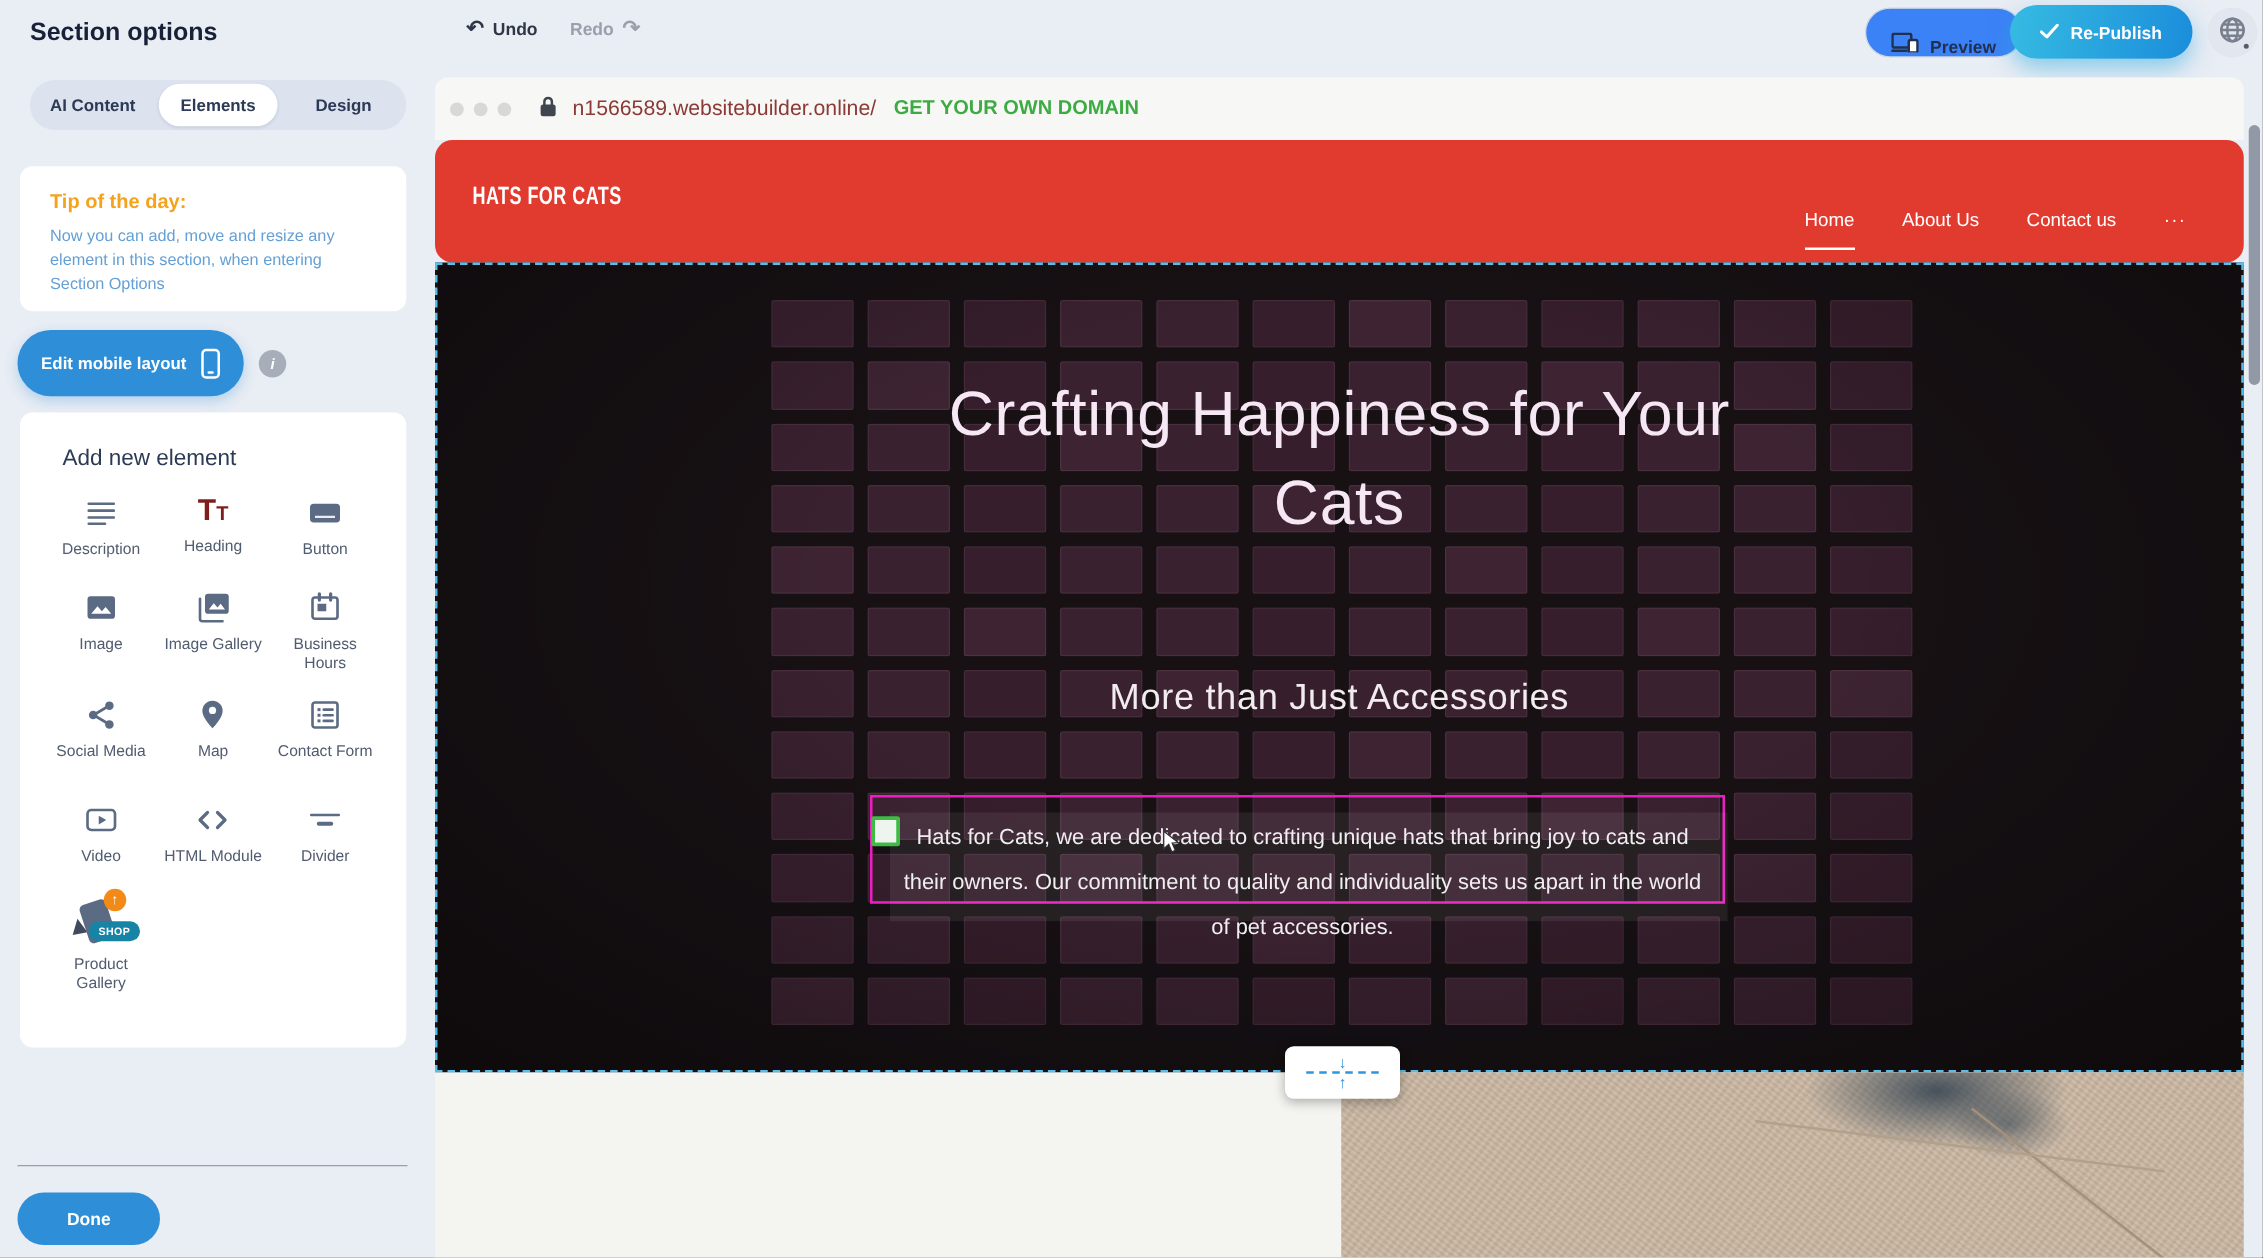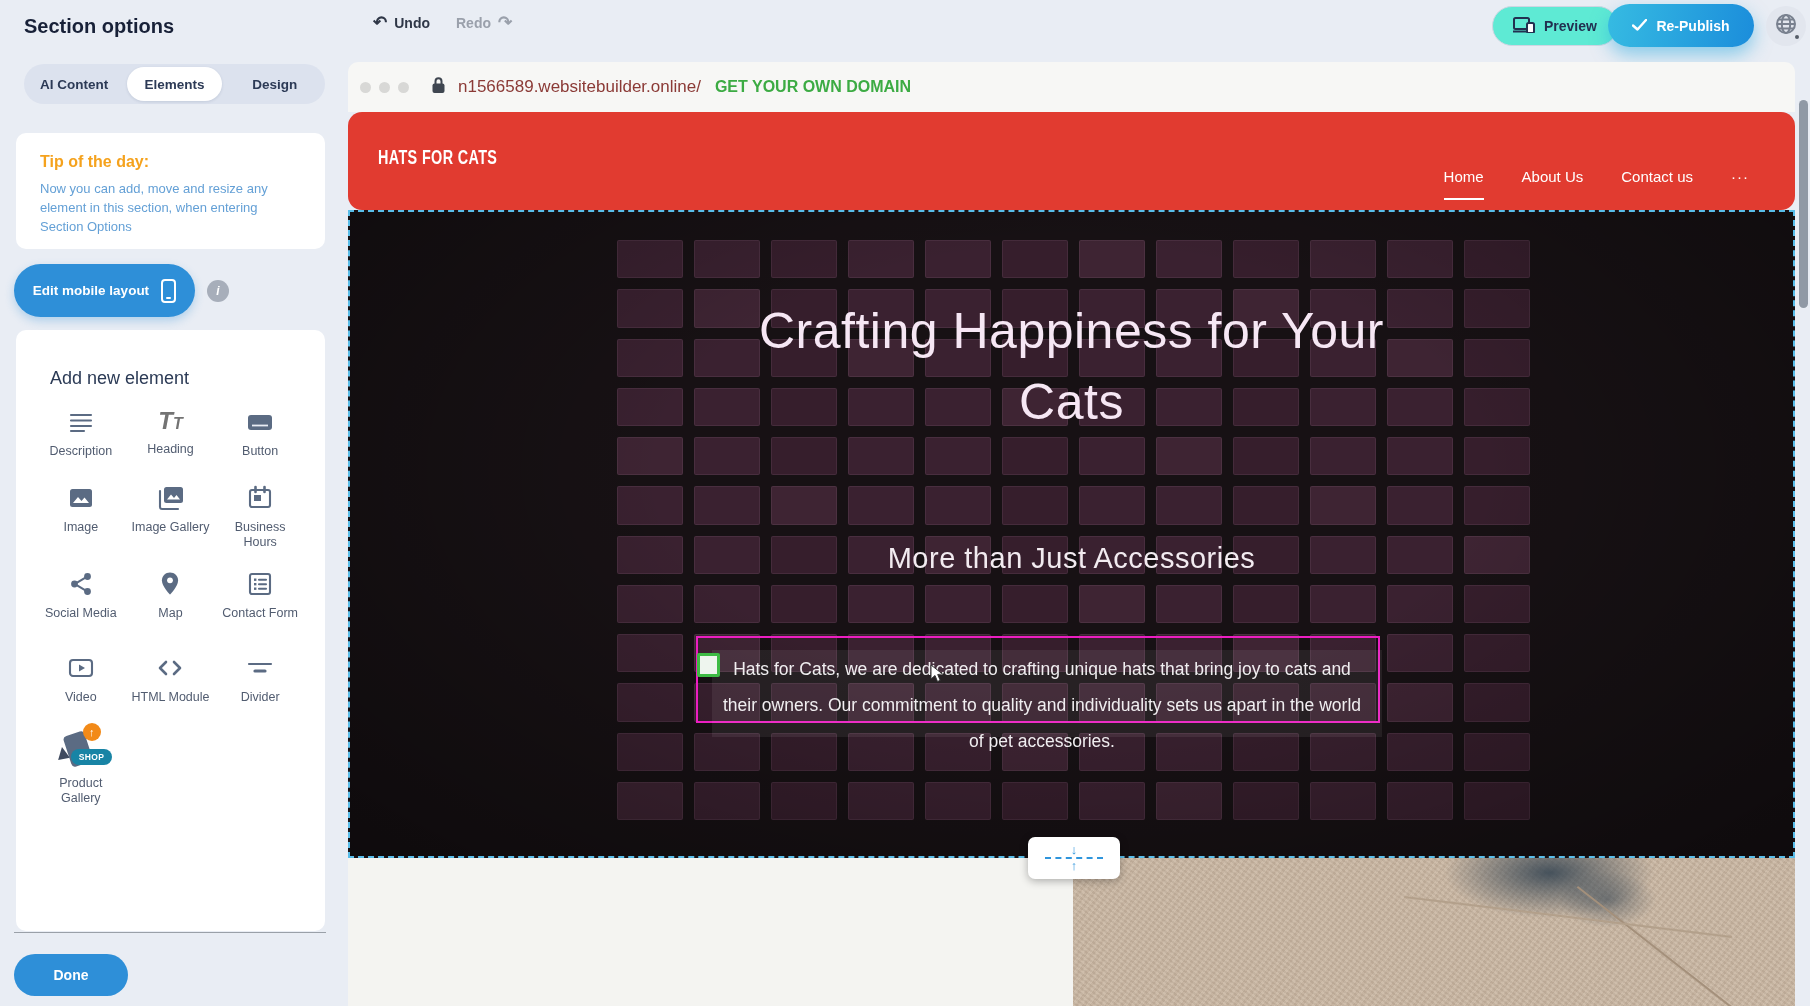--- a/index.html
+++ b/index.html
@@ -8,21 +8,21 @@
 
   
   .topbar { position:absolute; left:0; top:0; width:1810px; height:52px; }
   .app-title { position:absolute; left:24px; top:15px; font-size:20px; font-weight:bold; color:#182138; }
   .undo-btn { position:absolute; left:373px; top:14px; display:flex; align-items:center; gap:7px;
               font-size:14px; font-weight:bold; color:#2f3747; cursor:pointer; }
   .redo-btn { position:absolute; left:456px; top:14px; display:flex; align-items:center; gap:7px;
               font-size:14px; font-weight:bold; color:#9aa0ab; cursor:pointer; }
   .arrow-glyph { font-size:17px; line-height:1; }
   .preview-btn { position:absolute; left:1492px; top:6px; height:40px; padding:0 20px; border-radius:20px;
-                 background:#5eead4; border:1px solid #cfd6e2; display:flex; align-items:center; gap:9px;
+                 background:#3b82f6; border:1px solid #cfd6e2; display:flex; align-items:flex-end; gap:9px;
                  font-size:14px; font-weight:bold; color:#223050; cursor:pointer; }
   .republish-btn { position:absolute; left:1608px; top:4px; width:146px; height:43px; border-radius:22px;
                    background:linear-gradient(100deg,#36bbe2 0%,#1b8ddb 100%);
                    box-shadow:0 8px 18px rgba(41,170,223,.5);
                    display:flex; align-items:center; justify-content:center; gap:9px;
                    font-size:14px; font-weight:bold; color:#ffffff; cursor:pointer; }
   .globe-btn { position:absolute; left:1766px; top:6px; width:40px; height:40px; border-radius:50%;
                background:#e2e6ee; display:flex; align-items:center; justify-content:center; cursor:pointer; }
   .globe-dot { position:absolute; right:5px; bottom:5px; width:8px; height:8px; border-radius:50%;
                background:#555d68; border:2px solid #e2e6ee; }
@@ -42,30 +42,30 @@
   .edit-mobile-btn { position:absolute; left:14px; top:264px; width:181px; height:53px; border-radius:27px;
                      background:#2e8fd8; display:flex; align-items:center; justify-content:center; gap:12px;
                      color:#fff; font-size:13.5px; font-weight:bold; cursor:pointer;
                      box-shadow:0 4px 10px rgba(46,143,216,.3); }
   .phone-icon { width:15px; height:24px; border:2px solid #fff; border-radius:4px; position:relative; }
   .phone-icon::after { content:""; position:absolute; left:3px; bottom:2px; width:5px; height:2px; background:#fff; border-radius:1px; }
   .info-btn { position:absolute; left:207px; top:280px; width:22px; height:22px; border-radius:50%;
               background:#a7aeba; color:#fff; font-size:12px; font-weight:bold; font-style:italic;
               display:flex; align-items:center; justify-content:center; cursor:pointer; }
 
-  .add-card { left:16px; top:330px; width:309px; height:601px; padding:38px 20px 0 20px; }
+  .add-card { left:16px; top:330px; width:309px; height:508px; padding:26px 20px 0 20px; }
   .add-heading { font-size:18px; color:#2b3a55; margin-bottom:18px; padding-left:14px; }
   .el-grid { display:grid; grid-template-columns:1fr 1fr 1fr; grid-template-rows:76px 86px 84px 76px 96px; }
   .el-cell { display:flex; flex-direction:column; align-items:center; justify-content:flex-start;
              gap:7px; cursor:pointer; text-align:center; }
   .el-cell svg { flex:none; }
   .el-label { font-size:12.5px; color:#515c70; line-height:1.18; max-width:80px; }
   .el-icon-stroke { stroke:#5b6b83; fill:none; stroke-width:2.1; stroke-linecap:round; stroke-linejoin:round; }
   .el-icon-fill { fill:#5b6b83; }
-  .glyph-icon { font-size:24px; font-weight:bold; color:#737373; line-height:28px; height:28px;font-style:italic; }
+  .glyph-icon { font-size:24px; font-weight:bold; color:#7f1d1d; line-height:28px; height:28px; }
   .glyph-icon .small-t { font-size:16px; }
   .pg-wrap { position:relative; width:56px; height:40px; }
   .pg-phone { position:absolute; left:14px; top:4px; width:22px; height:32px; background:#5b6b83;
               border-radius:4px; transform:rotate(-18deg); }
   .pg-tri { position:absolute; left:4px; top:18px; width:0; height:0; border-left:6px solid transparent;
             border-right:6px solid transparent; border-bottom:12px solid #3f4a5f; transform:rotate(-10deg); }
   .pg-shop { position:absolute; left:18px; top:20px; padding:3px 8px; border-radius:9px; background:#1884a5;
              color:#fff; font-size:8.5px; font-weight:bold; letter-spacing:.3px; }
   .pg-up { position:absolute; left:30px; top:-6px; width:18px; height:18px; border-radius:50%; background:#f28a18;
            color:#fff; font-size:11px; font-weight:bold; display:flex; align-items:center; justify-content:center; }

